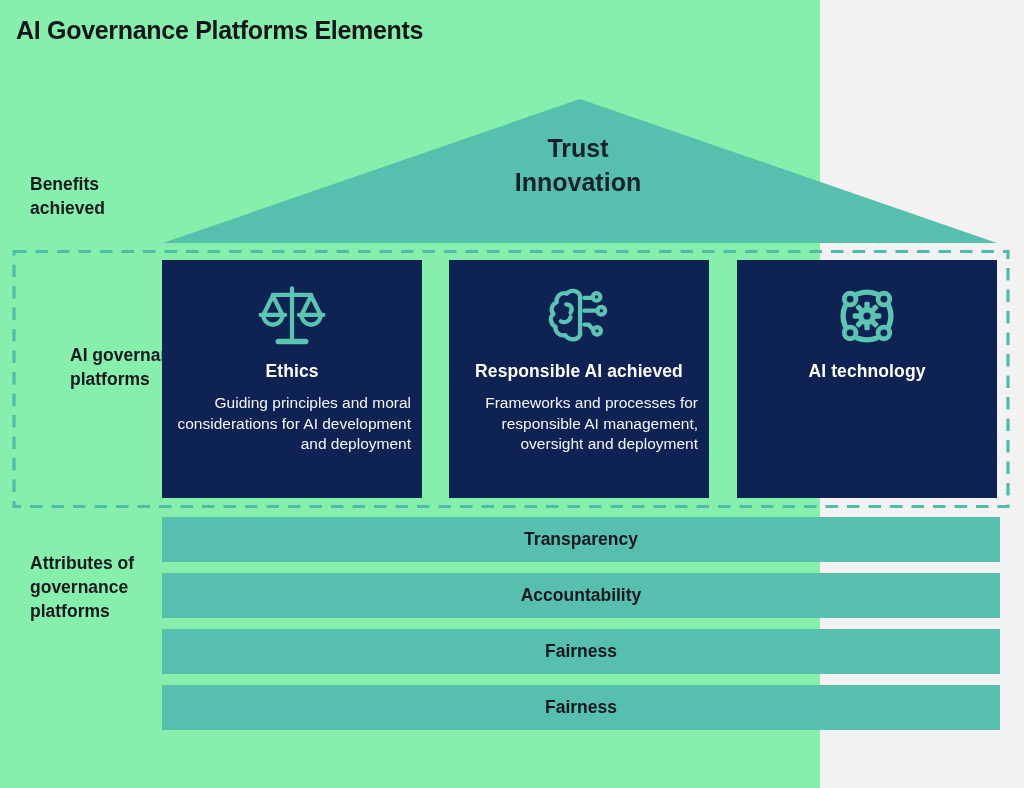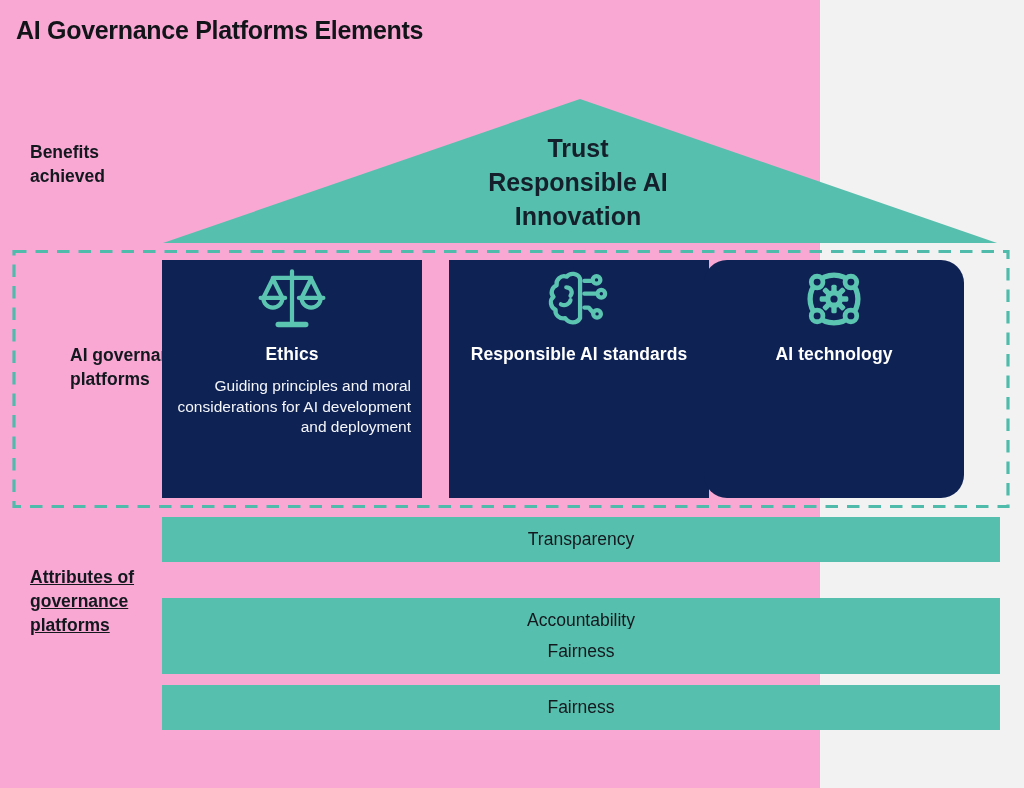--- a/index.html
+++ b/index.html
@@ -6,92 +6,91 @@
   html, body { width: 1024px; height: 788px; }
   body {
     font-family: "Liberation Sans", sans-serif;
     background: #f2f2f2;
     position: relative;
     overflow: hidden;
   }
   .canvas {
     position: absolute; left: 0; top: 0;
     width: 820px; height: 788px;
-    background: #f9a8d4;
+    background: #86efac;
   }
   .page-title {
     position: absolute; left: 16px; top: 16px;
     font-size: 25px; font-weight: 700; color: #111418;
     letter-spacing: -0.3px;
   }
   .side-label {
     position: absolute; left: 30px; width: 128px;
     font-size: 17.5px; font-weight: 700; color: #13181f;
     line-height: 24px;
   }
-  .side-label.benefits   { top: 140px; }
+  .side-label.benefits   { top: 172px; }
   .side-label.platforms  { top: 343px; margin-left: 40px; }
-  .side-label.attributes { top: 565px; text-decoration: underline; }
+  .side-label.attributes { top: 551px; }
 
   .roof-svg { position: absolute; left: 163px; top: 97px; width: 834px; height: 146px; }
   .roof-text {
     position: absolute; left: 428px; top: 131px; width: 300px;
     text-align: center; font-size: 25px; font-weight: 700;
     color: #14202b; line-height: 34px;
   }
   .dashed-box { position: absolute; left: 12px; top: 249px; width: 998px; height: 260px; }
 
   .card {
     position: absolute; top: 260px; width: 260px; height: 238px;
     background: #0f2254; color: #ffffff;
     display: flex; flex-direction: column; align-items: center;
-    padding-top: 5px;
+    padding-top: 22px;
   }
   .card.c0 { left: 162px; }
   .card.c1 { left: 449px; }
-  .card.c2 { left: 704px; border-radius: 23px; }
+  .card.c2 { left: 737px; }
   .card .icon { width: 68px; height: 68px; }
   .card .card-title {
     margin-top: 11px; font-size: 17.5px; font-weight: 700;
     letter-spacing: 0.1px;
   }
   .card .card-desc {
     margin-top: 11px; width: 238px; text-align: right;
     font-size: 15.5px; font-weight: 500; line-height: 20.5px;
     color: #f4f6fa;
   }
 
   .bar {
     position: absolute; left: 162px; width: 838px; height: 45px;
     background: #57bfad;
     display: flex; align-items: center; justify-content: center;
-    font-size: 17.5px; font-weight: 400; color: #13181f;
+    font-size: 17.5px; font-weight: 700; color: #13181f;
   }
   .bar.b0 { top: 517px; }
-  .bar.b1 { top: 573px; margin-top: 25px; }
+  .bar.b1 { top: 573px; }
   .bar.b2 { top: 629px; }
   .bar.b3 { top: 685px; }
 </style>
 </head>
 <body>
 
 <div class="canvas">
 
   <div class="page-title">AI Governance Platforms Elements</div>
 
   <div class="side-label benefits">Benefits achieved</div>
   <div class="side-label platforms">AI governance platforms</div>
   <div class="side-label attributes">Attributes of governance platforms</div>
 
   <svg class="roof-svg" viewBox="0 0 834 146" aria-hidden="true">
     <polygon points="417,2 834,146 0,146" fill="#57bfad"></polygon>
   </svg>
   <div class="roof-text">
     <div>Trust</div>
-    <div>Responsible AI</div>
     <div>Innovation</div>
   </div>
 
   <svg class="dashed-box" viewBox="0 0 998 260" aria-hidden="true">
     <rect x="2" y="2.5" width="994" height="255" fill="none" stroke="#4fbcab" stroke-width="3.2" stroke-dasharray="12.5 9"></rect>
   </svg>
 
   <div class="card c0">
     <svg class="icon" viewBox="0 0 64 64" aria-hidden="true">
       <g fill="none" stroke="#5bc5b2" stroke-width="4" stroke-linecap="round" stroke-linejoin="round">
@@ -117,21 +116,22 @@
         <path d="M20 21 C24.5 21 26.5 25.5 24 29"></path>
         <path d="M15 37 C19 39 23.5 36.5 24 33"></path>
         <path d="M37 15 H43.5"></path>
         <circle cx="48.5" cy="14" r="3.6"></circle>
         <path d="M37 27 H47.5"></path>
         <circle cx="53" cy="27" r="3.6"></circle>
         <path d="M37 40 H41 L45 44.5"></path>
         <circle cx="49" cy="46" r="3.6"></circle>
       </g>
     </svg>
-    <div class="card-title">Responsible AI standards</div>
+    <div class="card-title">Responsible AI achieved</div>
+    <div class="card-desc">Frameworks and processes for responsible AI management, oversight and deployment</div>
   </div>
 
   <div class="card c2">
     <svg class="icon" viewBox="0 0 64 64" aria-hidden="true">
       <circle cx="32" cy="32" r="22.5" fill="none" stroke="#5bc5b2" stroke-width="5"></circle>
       <g fill="#5bc5b2">
         <circle cx="32" cy="32" r="8.5"></circle>
         <rect x="29.5" y="18.5" width="5" height="7" rx="1.5"></rect>
         <rect x="29.5" y="18.5" width="5" height="7" rx="1.5" transform="rotate(45 32 32)"></rect>
         <rect x="29.5" y="18.5" width="5" height="7" rx="1.5" transform="rotate(90 32 32)"></rect>

